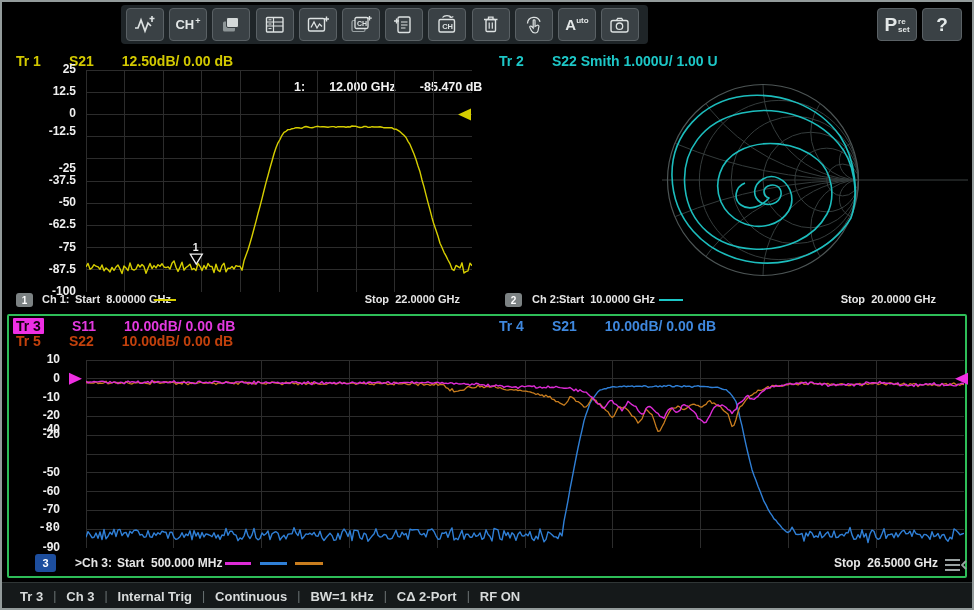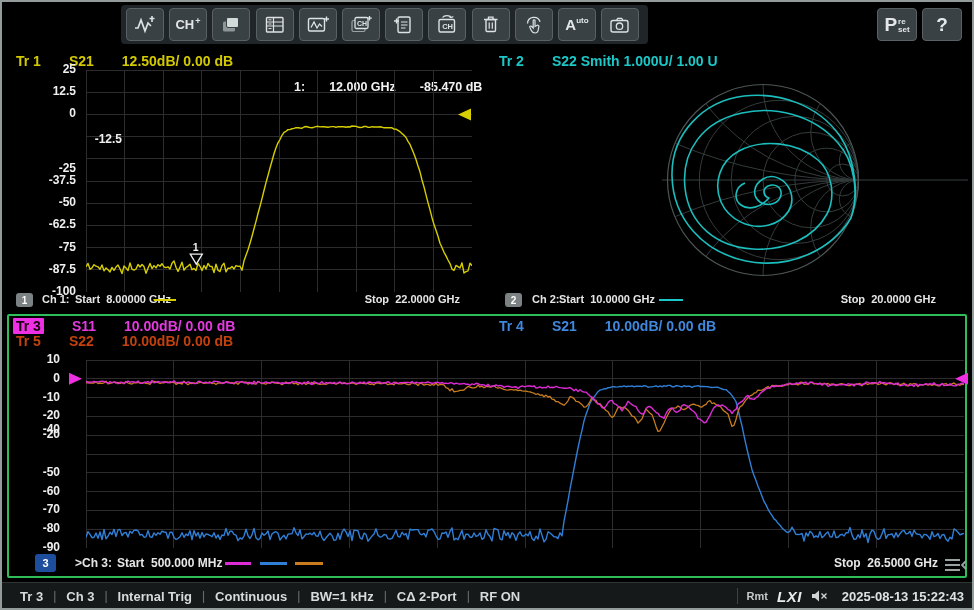--- a/index.html
+++ b/index.html
@@ -316,46 +316,36 @@
         <span>Internal Trig</span>
         <span class="ssep">|</span>
         <span>Continuous</span>
         <span class="ssep">|</span>
         <span>BW=1 kHz</span>
         <span class="ssep">|</span>
         <span>CΔ 2-Port</span>
         <span class="ssep">|</span>
         <span>RF ON</span>
       </div>
-    <div class="sright">
-      <div class="vdiv"></div>
-      <span class="rmt">Rmt</span>
-      <span class="lxi">LXI</span>
-      <svg width="18" height="14" viewBox="0 0 18 14">
-        <polygon points="1,5 4,5 8,1.5 8,12.5 4,9 1,9" fill="#cfd4d4"></polygon>
-        <path d="M10.5 4.5l5 5M15.5 4.5l-5 5" stroke="#cfd4d4" stroke-width="1.4"></path>
-      </svg>
-      <span class="dtime">2025-08-13 15:22:43</span>
-    </div>
   </div>
 <div class="ylab" style="left: 0px; width: 74px; top: 60px;">25</div>
     <div class="ylab" style="left: 0px; width: 74px; top: 82.2px;">12.5</div>
     <div class="ylab" style="left: 0px; width: 74px; top: 104.4px;">0</div>
-    <div class="ylab" style="left: 0px; width: 74px; top: 130px; margin-left: 46px;">-12.5</div>
+    <div class="ylab" style="left: 0px; width: 74px; top: 122px;">-12.5</div>
     <div class="ylab" style="left: 0px; width: 74px; top: 159px;">-25</div>
     <div class="ylab" style="left: 0px; width: 74px; top: 171px;">-37.5</div>
     <div class="ylab" style="left: 0px; width: 74px; top: 193.2px;">-50</div>
     <div class="ylab" style="left: 0px; width: 74px; top: 215.4px;">-62.5</div>
     <div class="ylab" style="left: 0px; width: 74px; top: 237.6px;">-75</div>
     <div class="ylab" style="left: 0px; width: 74px; top: 259.8px;">-87.5</div>
     <div class="ylab" style="left: 0px; width: 74px; top: 282px;">-100</div>
     <div class="ylab" style="left: 0px; width: 58px; top: 350px;">10</div>
     <div class="ylab" style="left: 0px; width: 58px; top: 368.8px;">0</div>
     <div class="ylab" style="left: 0px; width: 58px; top: 387.6px;">-10</div>
     <div class="ylab" style="left: 0px; width: 58px; top: 406.4px;">-20</div>
     <div class="ylab" style="left: 0px; width: 58px; top: 425.2px;">-20</div>
     <div class="ylab" style="left: 0px; width: 58px; top: 420px; text-align: right;">-40</div>
     <div class="ylab" style="left: 0px; width: 58px; top: 462.8px;">-50</div>
     <div class="ylab" style="left: 0px; width: 58px; top: 481.6px;">-60</div>
     <div class="ylab" style="left: 0px; width: 58px; top: 500.4px;">-70</div>
-    <div class="ylab" style="left: 0px; width: 58px; top: 519.2px;">-80</div>
+    <div class="ylab" style="left: 0px; width: 58px; top: 519.2px; font-family: Liberation Mono, monospace;">-80</div>
     <div class="ylab" style="left: 0px; width: 58px; top: 538px;">-90</div>
   </div>
 
 </body></html>

